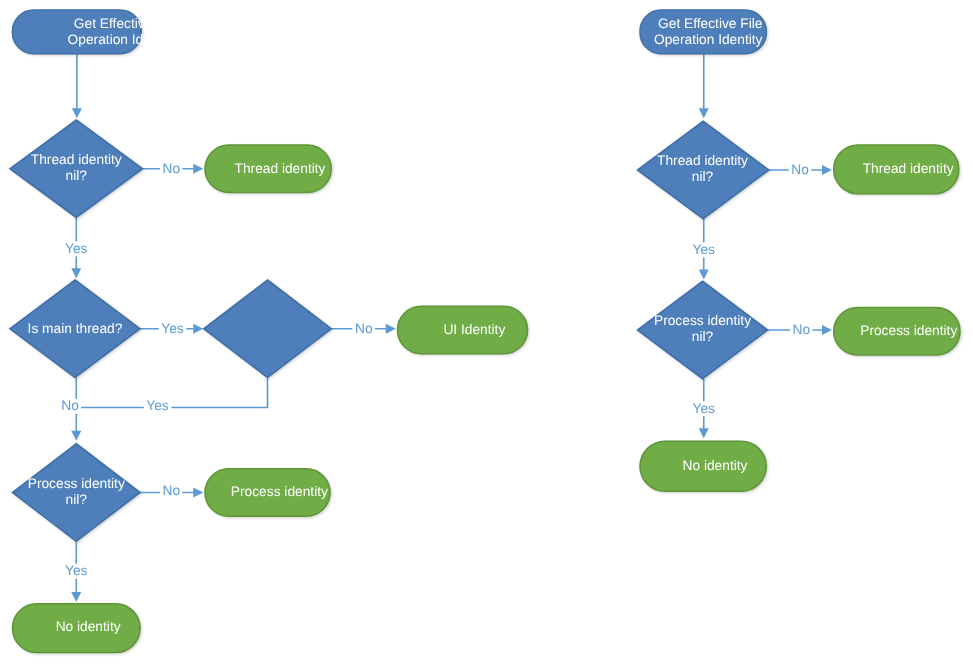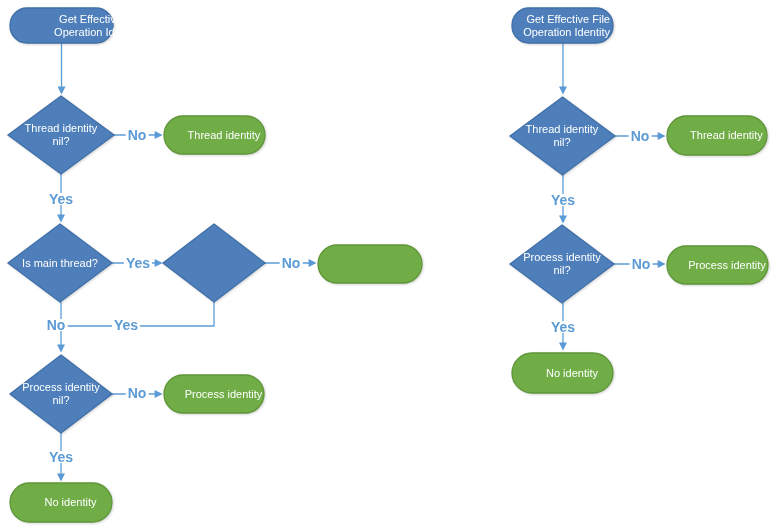--- a/index.html
+++ b/index.html
@@ -46,25 +46,24 @@
     line-height: 13px;
     pointer-events: none;
   }
   .node-label.oneline { white-space: nowrap; padding-left: 19px; }
 
   .edge-label {
     position: absolute;
     transform: translate(-50%, -50%);
     background: var(--background);
     color: var(--connector);
-    font-size: 14px;
+    font-size: 11px;
     line-height: 12px;
     padding: 0 2px;
     pointer-events: none;
-    font-weight: bold;
   }
 </style>
 </head>
 <body>
 
 <div class="canvas">
 
   <svg class="layer" viewBox="0 0 778 532">
     <defs>
       <marker id="arrow" viewBox="0 0 10 10" refX="8" refY="5" markerWidth="9" markerHeight="8" markerUnits="userSpaceOnUse" orient="auto-start-reverse">
@@ -103,20 +102,21 @@
     <rect class="shape pill-green" x="667" y="116" width="100" height="39" rx="19.5"></rect>
     <polygon class="shape diamond" points="562,225 614,264 562,303 510,264"></polygon>
     <rect class="shape pill-green" x="667" y="246" width="101" height="38" rx="19"></rect>
     <rect class="shape pill-green" x="512" y="353" width="101" height="40" rx="20"></rect>
   </svg>
 
   <div class="node-label" style="left:14px; top:8px; width:95px; height:35px;margin-left:36px;">Get Effective UI Operation Identity</div>
   <div class="node-label" style="left:17px; top:97px; width:88px; height:76px;">Thread identity nil?</div>
   <div class="node-label oneline" style="left:164px; top:116px; width:101px; height:38px;">Thread identity</div>
   <div class="node-label" style="left:16px; top:225px; width:88px; height:76px;text-align:right;">Is main thread?</div>
+  <div class="node-label oneline" style="left:318px; top:245px; width:104px; height:38px;">UI Identity</div>
   <div class="node-label" style="left:17px; top:356px; width:88px; height:76px;">Process identity nil?</div>
   <div class="node-label oneline" style="left:164px; top:375px; width:100px; height:38px;">Process identity</div>
   <div class="node-label oneline" style="left:10px; top:483px; width:102px; height:39px;">No identity</div>
 
   <div class="node-label" style="left:515px; top:8px; width:95px; height:35px;text-align:right;">Get Effective File Operation Identity</div>
   <div class="node-label" style="left:518px; top:98px; width:88px; height:76px;">Thread identity nil?</div>
   <div class="node-label oneline" style="left:667px; top:116px; width:100px; height:39px;">Thread identity</div>
   <div class="node-label" style="left:518px; top:226px; width:88px; height:76px;">Process identity nil?</div>
   <div class="node-label oneline" style="left:667px; top:246px; width:101px; height:38px;">Process identity</div>
   <div class="node-label oneline" style="left:512px; top:353px; width:101px; height:40px;">No identity</div>

